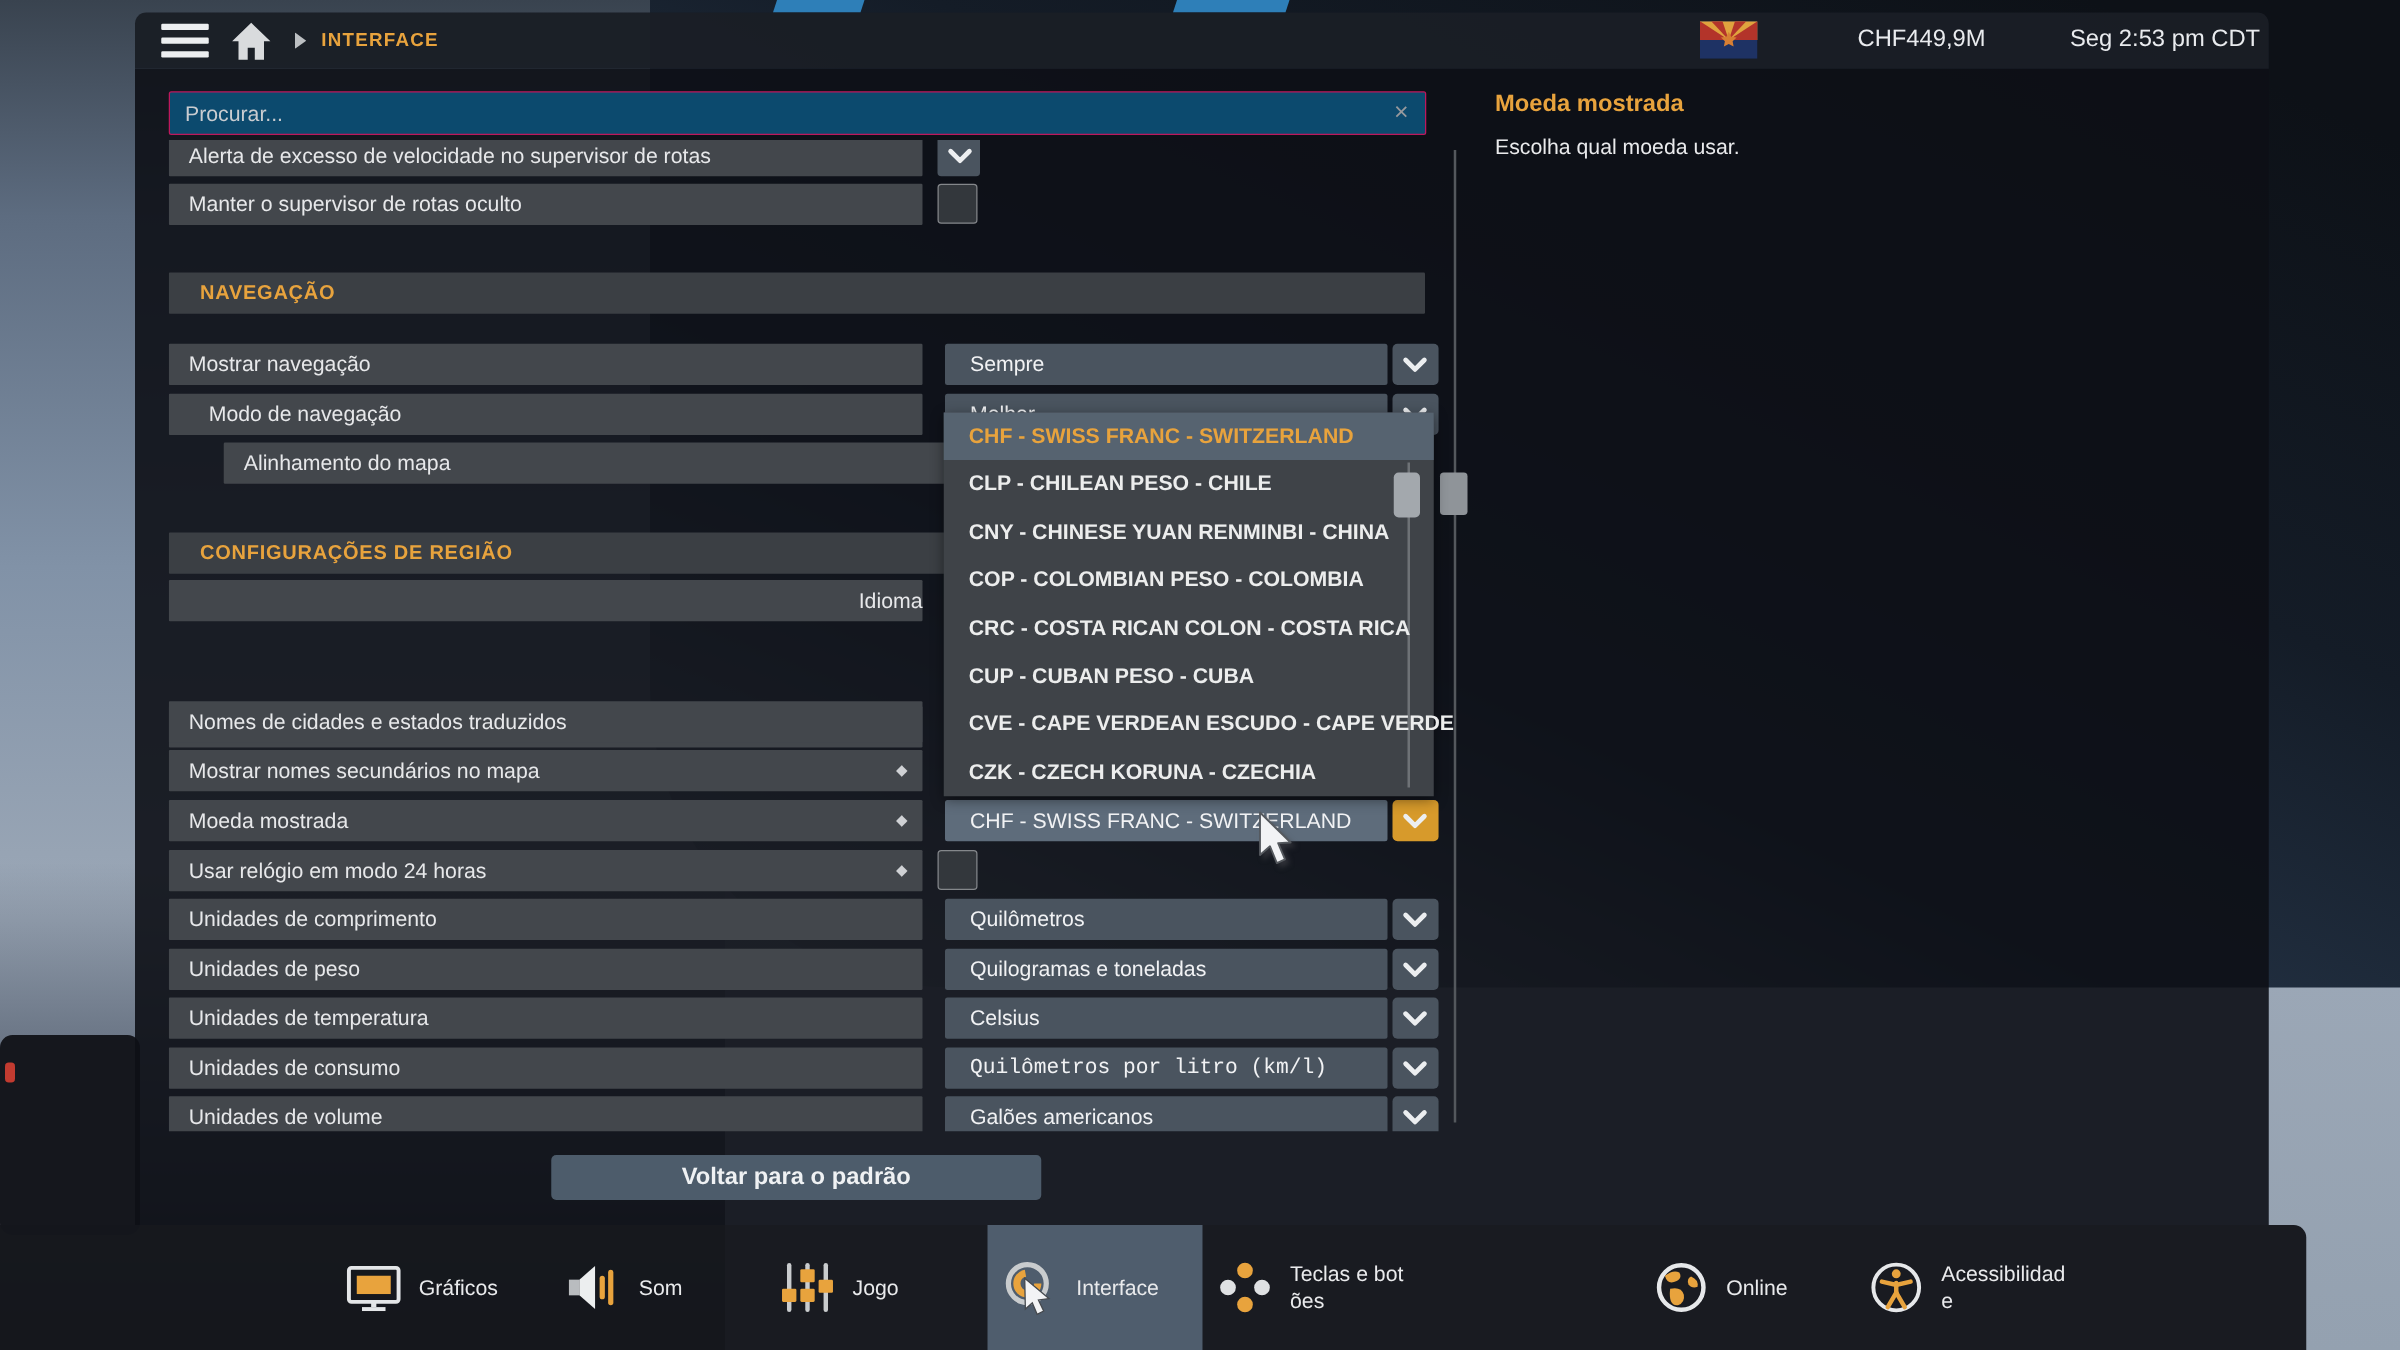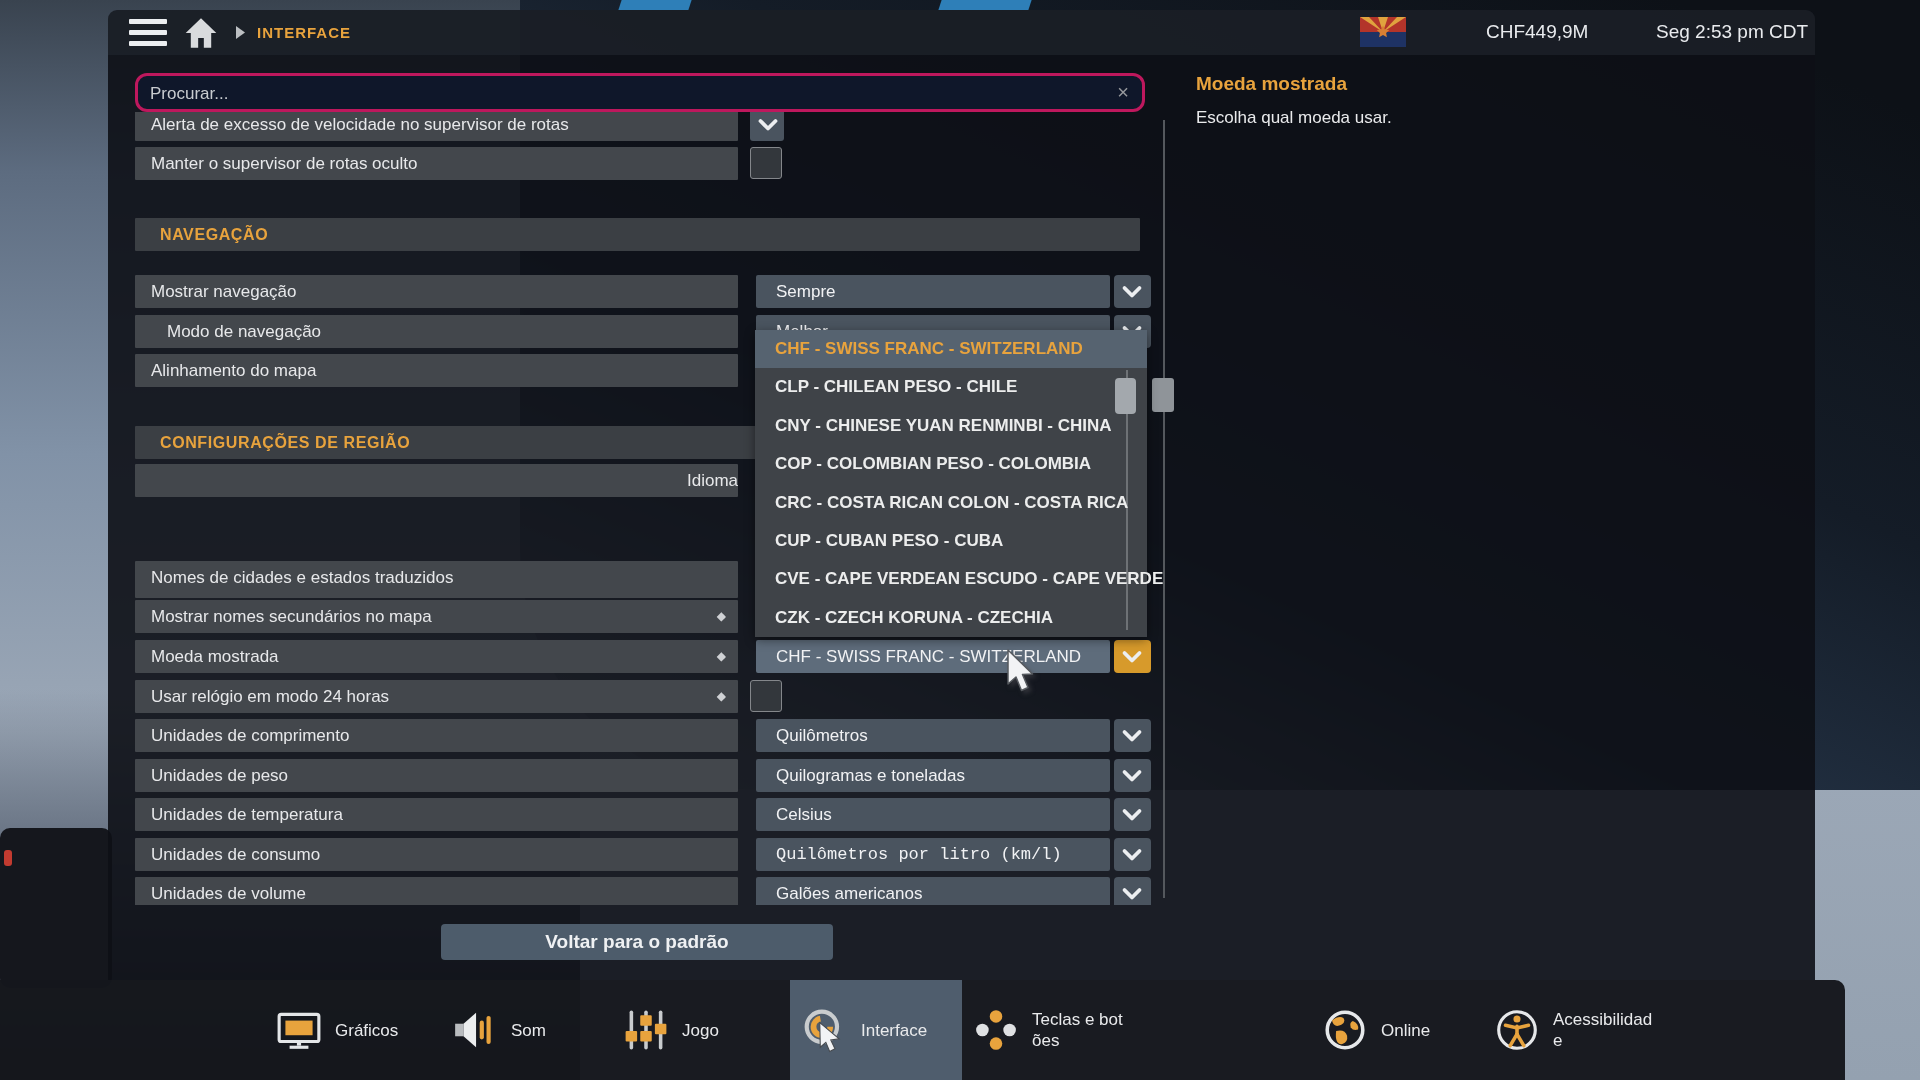--- a/index.html
+++ b/index.html
@@ -21,22 +21,22 @@
   #hamburger{position:absolute;left:20px;top:8px;width:40px;height:29px;}
   #home-btn{position:absolute;left:76px;top:6px;width:34px;height:34px;}
   #bc-chevron{position:absolute;left:128px;top:16px;width:9px;height:13px;}
   #breadcrumb{position:absolute;left:149px;top:14px;color:#e8a33d;font-size:15px;font-weight:bold;letter-spacing:1px;}
   #flag{position:absolute;left:1252px;top:7px;width:46px;height:30px;}
   #money{position:absolute;left:1378px;top:11px;color:#e9ebee;font-size:19px;font-weight:500;white-space:nowrap;}
   #clock{position:absolute;left:1548px;top:11px;color:#e9ebee;font-size:19px;font-weight:500;white-space:nowrap;}
   
   #panel{position:absolute;left:108px;top:55px;width:1707px;height:925px;z-index:3;
     background:rgba(13,16,22,.9);}
-  #search-box{position:absolute;left:27px;top:18px;width:1004px;height:33px;background:#0f172a;
-    border:3px solid #be185d;border-radius:12px;}
+  #search-box{position:absolute;left:27px;top:18px;width:1004px;height:33px;background:#0c4a6e;
+    border:1px solid #be185d;border-radius:2px;}
   #search-input{position:absolute;left:10px;top:0;width:940px;height:33px;background:transparent;border:none;outline:none;
     color:#c9ccd0;font-size:17px;font-family:inherit;}
   #search-input::placeholder{color:#c9ccd0;opacity:1;}
   #search-clear{position:absolute;right:8px;top:5px;width:22px;height:22px;color:#97999d;font-size:20px;line-height:22px;text-align:center;}
   #viewport{position:absolute;left:27px;top:57px;width:1016px;height:793px;overflow:hidden;}
   .row-label{position:absolute;left:0;width:603px;height:33px;background:#43474c;color:#e7e8ea;
     font-size:17px;line-height:33px;padding-left:16px;box-sizing:border-box;border-radius:1px;}
   .diamond{position:absolute;right:12px;top:0;color:#cfd1d4;font-size:12px;line-height:33px;}
   .row-header{position:absolute;left:0;width:1005px;height:33px;background:#3b3f44;border-radius:1px;}
   .row-header span{color:#e8a33d;font-size:16px;font-weight:bold;letter-spacing:.6px;line-height:33px;padding-left:25px;}
@@ -137,21 +137,21 @@
           <path d="M4.5 8 L12 15.5 L19.5 8" fill="none" stroke="#eceef0" stroke-width="3.8" stroke-linecap="round" stroke-linejoin="round"></path>
         </svg>
       </div>
       <div class="row-label" style="top: 203px; padding-left: 32px;">Modo de navegação</div>
       <div class="value-box" style="top: 203px;">Melhor</div>
       <div class="arrow-btn" style="top: 203px;">
         <svg viewBox="0 0 24 24">
           <path d="M4.5 8 L12 15.5 L19.5 8" fill="none" stroke="#eceef0" stroke-width="3.8" stroke-linecap="round" stroke-linejoin="round"></path>
         </svg>
       </div>
-      <div class="row-label" style="top: 242px;">Alinhamento do mapa</div>
+      <div class="row-label" style="top: 242px; margin-left: 44px;">Alinhamento do mapa</div>
       <div class="row-header" style="top: 314px;"><span style="display: inline-block;">CONFIGURAÇÕES DE REGIÃO</span></div>
       <div class="row-label" style="top: 352px; text-align: right;">Idioma</div>
       <div class="row-label" style="top: 409px; margin-top: 44px;">Predefinições de região<span class="diamond">◆</span></div>
       <div class="row-label" style="top: 449px;">Nomes de cidades e estados traduzidos</div>
       <div class="row-label" style="top: 488px;">Mostrar nomes secundários no mapa<span class="diamond">◆</span></div>
       <div class="row-label" style="top: 528px;">Moeda mostrada<span class="diamond">◆</span></div>
       <div class="value-box hover-sel" style="top: 528px;">CHF - SWISS FRANC - SWITZERLAND</div>
       <div class="arrow-btn active" style="top: 528px;">
         <svg viewBox="0 0 24 24">
           <path d="M4.5 8 L12 15.5 L19.5 8" fill="none" stroke="#eceef0" stroke-width="3.8" stroke-linecap="round" stroke-linejoin="round"></path>

